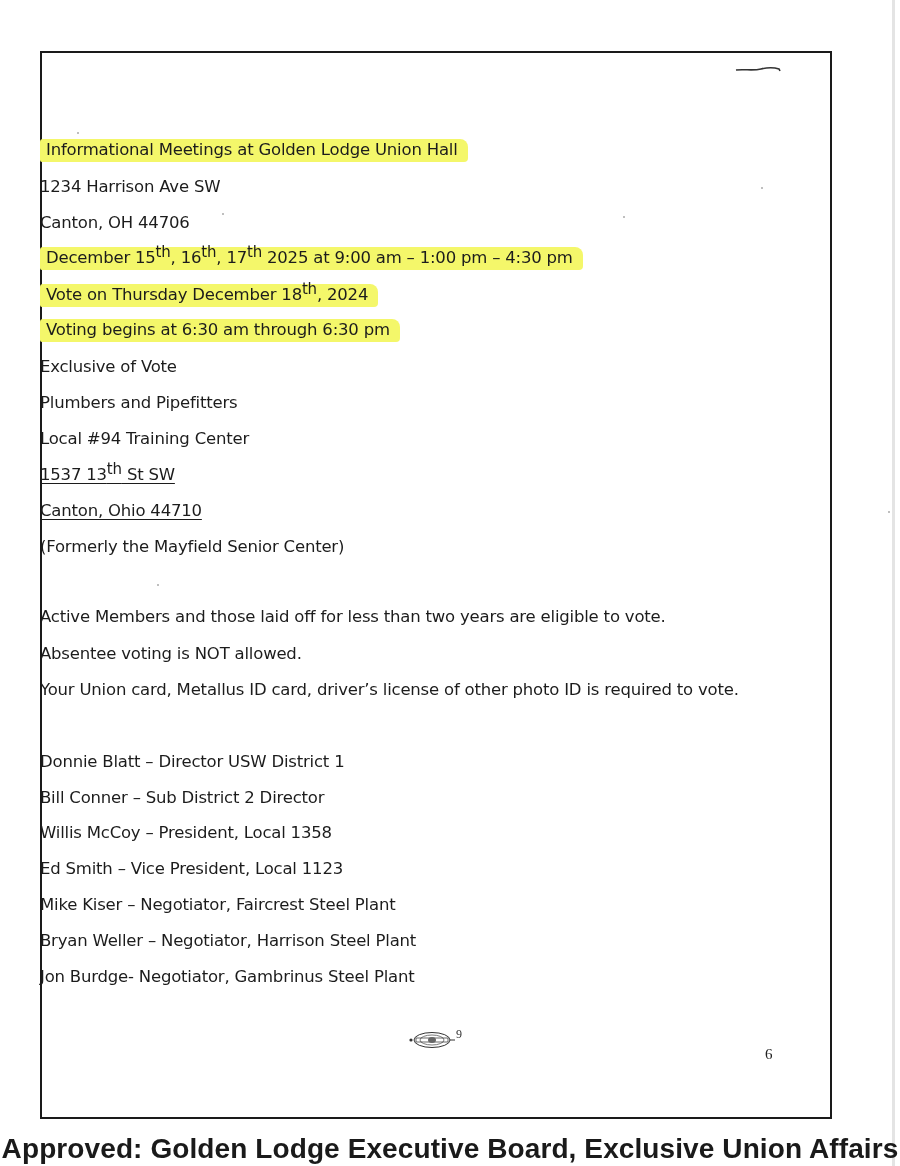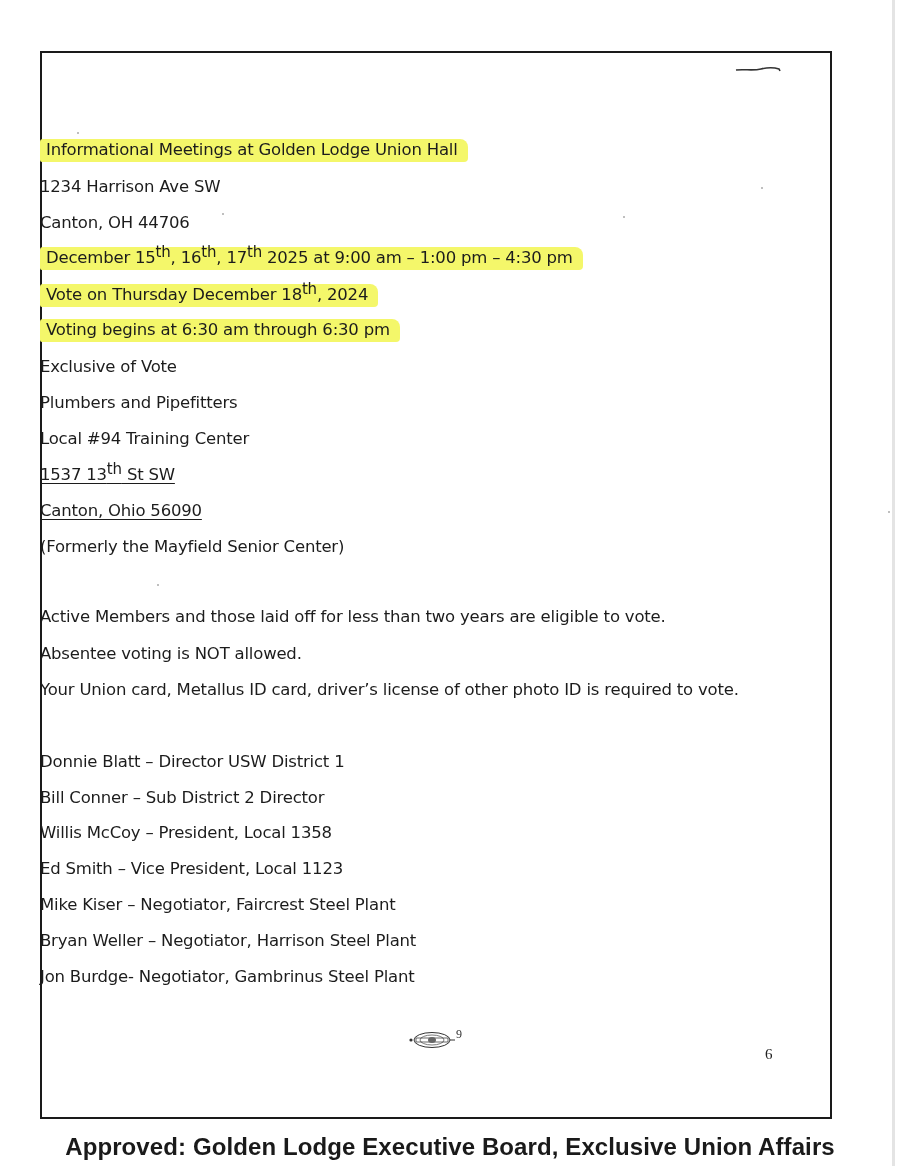--- a/index.html
+++ b/index.html
@@ -23,21 +23,21 @@
     }
     .ul { text-decoration: underline; text-underline-offset: 3px; }
     sup { font-size: 15px; vertical-align: 6px; line-height: 0; }
     .emblem { position: absolute; left: 408px; top: 1030px; width: 60px; height: 20px; }
     .page-num {
       position: absolute; left: 765px; top: 1046px; font-family: "Liberation Serif", serif;
       font-size: 15px; color: #222;
     }
     .footer {
       position: absolute; left: 0; width: 900px; top: 1133px; text-align: center;
-      font-family: "Liberation Sans", sans-serif; font-weight: bold; font-size: 24px; color: #1a1a1a;
+      font-family: "Liberation Sans", sans-serif; font-weight: bold; font-size: 28px; color: #1a1a1a;
       letter-spacing: 0.1px;
     }
     .speck { position: absolute; width: 2px; height: 2px; background: #aaa; border-radius: 50%; }
   </style>
 </head>
 <body>
 
 <div class="right-edge"></div>
 
 <div class="frame"></div>
@@ -62,21 +62,21 @@
   <span class="hl">Voting begins at 6:30 am through 6:30 pm</span>
 </div>
 
 <div class="line" style="top:357px">Exclusive of Vote</div>
 <div class="line" style="top:393px">Plumbers and Pipefitters</div>
 <div class="line" style="top:429px">Local #94 Training Center</div>
 <div class="line" style="top:465px">
   <span class="ul"><span>1537 13</span><sup>th</sup><span> St SW</span></span>
 </div>
 <div class="line" style="top:501px">
-  <span class="ul">Canton, Ohio 56090</span>
+  <span class="ul">Canton, Ohio 44710</span>
 </div>
 <div class="line" style="top:537px">(Formerly the Mayfield Senior Center)</div>
 
 <div class="line" style="top:607px">Active Members and those laid off for less than two years are eligible to vote.</div>
 <div class="line" style="top:644px">Absentee voting is NOT allowed.</div>
 <div class="line" style="top:680px">Your Union card, Metallus ID card, driver’s license of other photo ID is required to vote.</div>
 
 <div class="line" style="top:752px">Donnie Blatt – Director USW District 1</div>
 <div class="line" style="top:788px">Bill Conner – Sub District 2 Director</div>
 <div class="line" style="top:823px">Willis McCoy – President, Local 1358</div>

